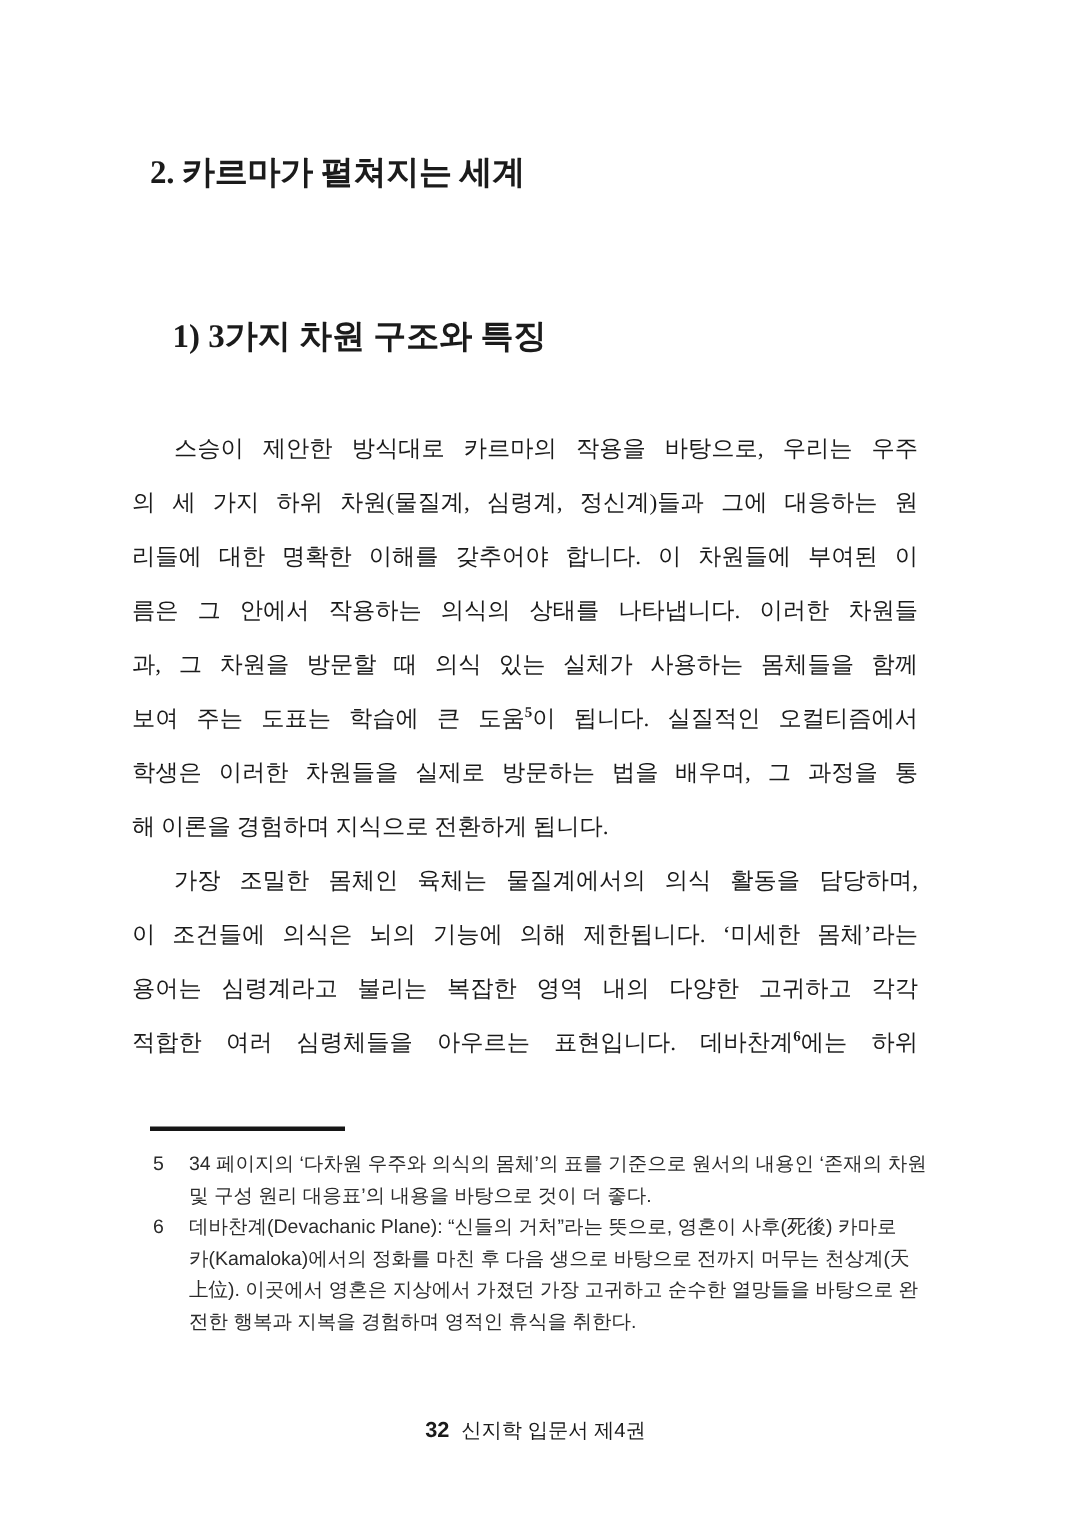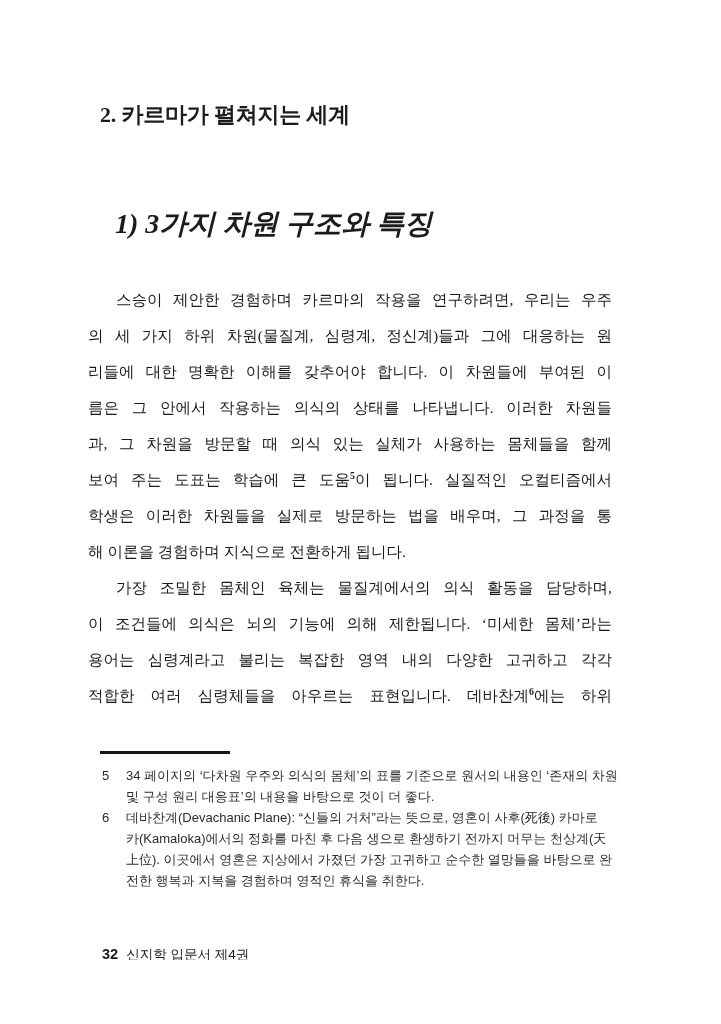--- a/index.html
+++ b/index.html
@@ -19,24 +19,23 @@
   .chapter-heading {
     margin: 0 0 0 12px;
     padding-top: 100px;
     font-size: 22px;
     line-height: 30px;
     font-weight: 700;
     letter-spacing: -0.2px;
   }
   .section-heading {
     margin: 80px 0 0 27px;
-    font-size: 28px;
+    font-size: 22px;
     line-height: 28px;
     font-weight: 700;
-    font-style: italic;
   }
   .body-text {
     margin-top: 44px;
   }
   .line {
     height: 36px;
     line-height: 36px;
     font-size: 15.5px;
     overflow: hidden;
     word-break: keep-all;
@@ -77,37 +76,38 @@
     font-size: 13px;
     line-height: 21px;
     white-space: nowrap;
   }
   .footer {
     margin-top: 54px;
     font-family: "Liberation Sans", "DejaVu Sans", sans-serif;
     font-size: 13.5px;
     line-height: 18px;
     color: #1b1b1b;
+    text-align: center;
   }
   .page-num {
     font-weight: 700;
     font-size: 14.5px;
     margin-left: 14px;
   }
   .book-title { margin-left: 8px; }
 </style>
 </head>
 <body>
 
 <div class="page">
   <h1 class="chapter-heading">2. 카르마가 펼쳐지는 세계</h1>
   <h2 class="section-heading">1) 3가지 차원 구조와 특징</h2>
   <div class="body-text">
       <div>
-        <div class="line justify indent">스승이 제안한 경험하며 카르마의 작용을 연구하려면, 우리는 우주</div>
+        <div class="line justify indent">스승이 제안한 방식대로 카르마의 작용을 바탕으로, 우리는 우주</div>
         <div class="line justify">의 세 가지 하위 차원(물질계, 심령계, 정신계)들과 그에 대응하는 원</div>
         <div class="line justify">리들에 대한 명확한 이해를 갖추어야 합니다. 이 차원들에 부여된 이</div>
         <div class="line justify">름은 그 안에서 작용하는 의식의 상태를 나타냅니다. 이러한 차원들</div>
         <div class="line justify">과, 그 차원을 방문할 때 의식 있는 실체가 사용하는 몸체들을 함께</div>
         <div class="line justify">보여 주는 도표는 학습에 큰 도움<sup>5</sup>이 됩니다. 실질적인 오컬티즘에서</div>
         <div class="line justify">학생은 이러한 차원들을 실제로 방문하는 법을 배우며, 그 과정을 통</div>
         <div class="line">해 이론을 경험하며 지식으로 전환하게 됩니다.</div>
       </div>
       <div>
         <div class="line justify indent">가장 조밀한 몸체인 육체는 물질계에서의 의식 활동을 담당하며,</div>
@@ -122,21 +122,21 @@
         <div class="fn-num">5</div>
         <div class="fn-text">
           <div class="fn-line">34 페이지의 ‘다차원 우주와 의식의 몸체’의 표를 기준으로 원서의 내용인 ‘존재의 차원</div>
           <div class="fn-line">및 구성 원리 대응표’의 내용을 바탕으로 것이 더 좋다.</div>
         </div>
       </div>
       <div class="footnote">
         <div class="fn-num">6</div>
         <div class="fn-text">
           <div class="fn-line">데바찬계(Devachanic Plane): “신들의 거처”라는 뜻으로, 영혼이 사후(死後) 카마로</div>
-          <div class="fn-line">카(Kamaloka)에서의 정화를 마친 후 다음 생으로 환생하기 전까지 머무는 천상계(天</div>
+          <div class="fn-line">카(Kamaloka)에서의 정화를 마친 후 다음 생으로 바탕으로 전까지 머무는 천상계(天</div>
           <div class="fn-line">上位). 이곳에서 영혼은 지상에서 가졌던 가장 고귀하고 순수한 열망들을 바탕으로 완</div>
           <div class="fn-line">전한 행복과 지복을 경험하며 영적인 휴식을 취한다.</div>
         </div>
       </div>
     </div>
   <div class="footer">
     <span class="page-num">32</span><span class="book-title">신지학 입문서 제4권</span>
   </div>
 </div>
 

